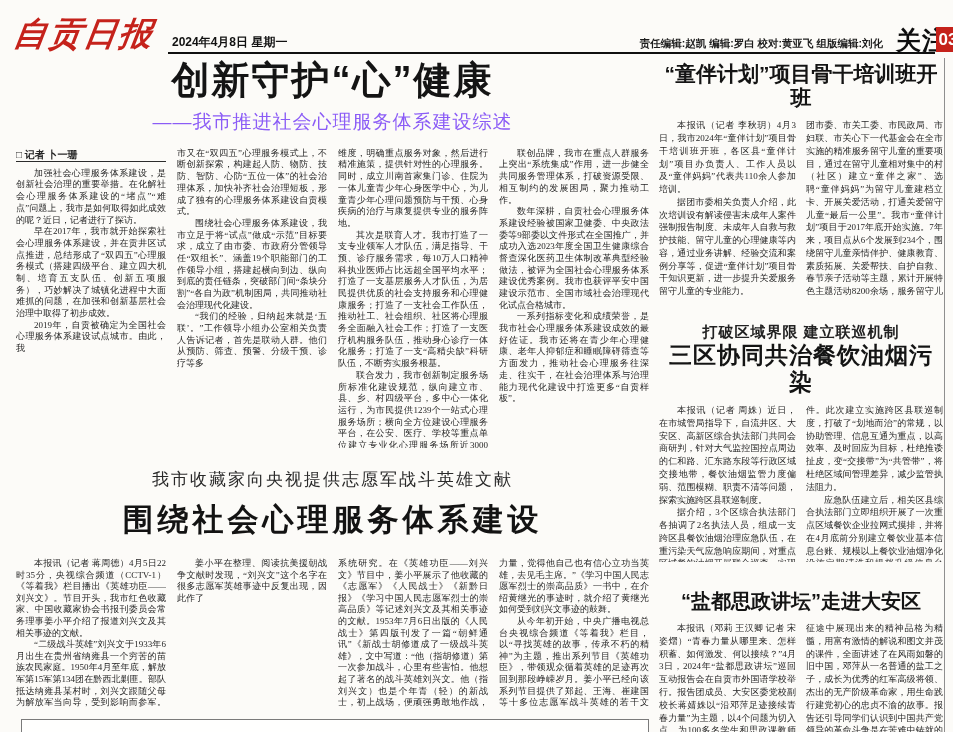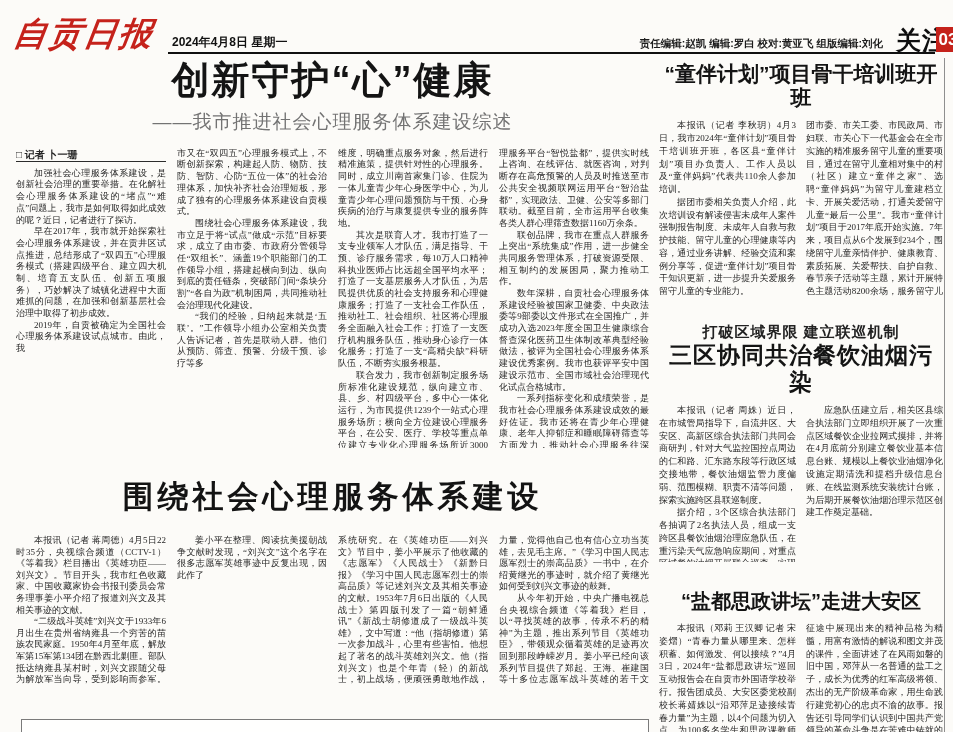--- a/index.html
+++ b/index.html
@@ -25,21 +25,21 @@
   
   .jcol { text-align:justify; color:#262626; }
   .jcol p { text-indent:2em; }
   .jcol p.cont { text-indent:0; }
 
   
   .main-article { position:absolute; left:16px; top:60px; width:633px; }
   .main-headline { text-align:center; font-family:"Liberation Sans",sans-serif; font-weight:bold;
     font-size:38px; line-height:1.1; color:#141414; letter-spacing:2px; }
   .main-subtitle { text-align:center; font-family:"Liberation Sans",sans-serif; font-size:19px;
-    color:#737373; margin-top:7px; letter-spacing:1px; }
+    color:#8b5cf6; margin-top:7px; letter-spacing:1px; }
   .main-cols { display:flex; gap:11px; margin-top:13px; height:300px; overflow:hidden; }
   .main-cols .jcol { flex:1 1 0; font-size:9px; line-height:1.30; }
   .byline { font-weight:bold; font-size:10px; font-family:"Liberation Sans",sans-serif;
     margin-bottom:6px; border-bottom:1px solid #2c2c2c; }
 
   
   .side { position:absolute; left:659px; top:60px; width:284px; }
   .side-headline { text-align:center; font-family:"Liberation Sans",sans-serif; font-weight:bold;
     color:#141414; line-height:1.15; }
   .side-kicker { text-align:center; font-family:"Liberation Sans",sans-serif; font-weight:bold;
@@ -99,21 +99,20 @@
           <p class="cont">市又在“双四五”心理服务模式上，不断创新探索，构建起人防、物防、技防、智防、心防“五位一体”的社会治理体系，加快补齐社会治理短板，形成了独有的心理服务体系建设自贡模式。</p>
           <p>围绕社会心理服务体系建设，我市立足于将“试点”做成“示范”目标要求，成立了由市委、市政府分管领导任“双组长”、涵盖19个职能部门的工作领导小组，搭建起横向到边、纵向到底的责任链条，突破部门间“条块分割”“各自为政”机制困局，共同推动社会治理现代化建设。</p>
           <p>“我们的经验，归纳起来就是‘五联’。”工作领导小组办公室相关负责人告诉记者，首先是联动人群。他们从预防、筛查、预警、分级干预、诊疗等多</p>
         </div>
       <div class="jcol">
           <p class="cont">维度，明确重点服务对象，然后进行精准施策，提供针对性的心理服务。同时，成立川南首家集门诊、住院为一体儿童青少年心身医学中心，为儿童青少年心理问题预防与干预、心身疾病的治疗与康复提供专业的服务阵地。</p>
           <p>其次是联育人才。我市打造了一支专业领军人才队伍，满足指导、干预、诊疗服务需求，每10万人口精神科执业医师占比远超全国平均水平；打造了一支基层服务人才队伍，为居民提供优质的社会支持服务和心理健康服务；打造了一支社会工作队伍，推动社工、社会组织、社区将心理服务全面融入社会工作；打造了一支医疗机构服务队伍，推动身心诊疗一体化服务；打造了一支“高精尖缺”科研队伍，不断夯实服务根基。</p>
           <p>联合发力，我市创新制定服务场所标准化建设规范，纵向建立市、县、乡、村四级平台，多中心一体化运行，为市民提供1239个一站式心理服务场所；横向全方位建设心理服务平台，在公安、医疗、学校等重点单位建立专业化心理服务场所近3000个，实现服务“网络”全覆盖。</p>
         </div>
       <div class="jcol">
-          <p class="cont">理服务平台“智悦盐都”，提供实时线上咨询、在线评估、就医咨询，对判断存在高危预警的人员及时推送至市公共安全视频联网运用平台“智治盐都”，实现政法、卫健、公安等多部门联动。截至目前，全市运用平台收集各类人群心理筛查数据1160万余条。</p>
           <p>联创品牌，我市在重点人群服务上突出“系统集成”作用，进一步健全共同服务管理体系，打破资源受限、相互制约的发展困局，聚力推动工作。</p>
           <p>数年深耕，自贡社会心理服务体系建设经验被国家卫健委、中央政法委等9部委以文件形式在全国推广，并成功入选2023年度全国卫生健康综合督查深化医药卫生体制改革典型经验做法，被评为全国社会心理服务体系建设优秀案例。我市也获评平安中国建设示范市、全国市域社会治理现代化试点合格城市。</p>
           <p>一系列指标变化和成绩荣誉，是我市社会心理服务体系建设成效的最好佐证。我市还将在青少年心理健康、老年人抑郁症和睡眠障碍筛查等方面发力，推动社会心理服务往深走、往实干，在社会治理体系与治理能力现代化建设中打造更多“自贡样板”。</p>
         </div>
     </div>
   </article>
 
   <section class="side">
     <article>
       <h2 class="side-headline h-a">“童伴计划”项目骨干培训班开班</h2>
@@ -131,39 +130,41 @@
 
     <article>
       <div class="side-kicker k-b">打破区域界限 建立联巡机制</div>
       <h2 class="side-headline h-b">三区协同共治餐饮油烟污染</h2>
       <div class="side-cols cols-b">
         <div class="jcol">
             <p>本报讯（记者 周姝）近日，在市城管局指导下，自流井区、大安区、高新区综合执法部门共同会商研判，针对大气监控国控点周边的仁和路、汇东路东段等行政区域交接地带，餐饮油烟监管力度偏弱、范围模糊、职责不清等问题，探索实施跨区县联巡制度。</p>
             <p>据介绍，3个区综合执法部门各抽调了2名执法人员，组成一支跨区县餐饮油烟治理应急队伍，在重污染天气应急响应期间，对重点区域餐饮油烟开展联合巡查，实现力量互补、信息互通，及时处置大气污染突发事</p>
           </div>
         <div class="jcol">
+            <p class="cont">件。此次建立实施跨区县联巡制度，打破了“划地而治”的常规，以协助管理、信息互通为重点，以高效率、及时回应为目标，杜绝推诿扯皮，变“交接带”为“共管带”，将杜绝区域间管理差异，减少监管执法阻力。</p>
             <p>应急队伍建立后，相关区县综合执法部门立即组织开展了一次重点区域餐饮企业拉网式摸排，并将在4月底前分别建立餐饮业基本信息台账、规模以上餐饮业油烟净化设施定期清洗和提档升级信息台账、在线监测系统安装统计台账，为后期开展餐饮油烟治理示范区创建工作奠定基础。</p>
           </div>
       </div>
     </article>
 
     <article>
       <h2 class="side-headline h-c">“盐都思政讲坛”走进大安区</h2>
       <div class="side-cols cols-c">
         <div class="jcol">
             <p>本报讯（邓莉 王汉卿 记者 宋姿熠）“青春力量从哪里来、怎样积蓄、如何激发、何以接续？”4月3日，2024年“盐都思政讲坛”巡回互动报告会在自贡市外国语学校举行。报告团成员、大安区委党校副校长蒋婧姝以“沿邓萍足迹接续青春力量”为主题，以4个问题为切入点，为100多名学生和思政课教师代表带来了一场精彩的宣讲报告。</p>
           </div>
         <div class="jcol">
             <p class="cont">征途中展现出来的精神品格为精髓，用富有激情的解说和图文并茂的课件，全面讲述了在风雨如磐的旧中国，邓萍从一名普通的盐工之子，成长为优秀的红军高级将领、杰出的无产阶级革命家，用生命践行建党初心的忠贞不渝的故事。报告还引导同学们认识到中国共产党领导的革命斗争是在苦难中铸就的辉煌，勉励同学们珍惜当下美好光阴，学好知识、练就本领，在青春的赛道上奋力奔跑，用青春的力量实现民族复兴的中国梦，用青春的奋斗创造出一个更加美好、更加强大的中国。</p>
           </div>
       </div>
     </article>
   </section>
 
   <article class="hero">
+    <div class="hero-kicker">我市收藏家向央视提供志愿军战斗英雄文献</div>
     <h1 class="hero-headline">围绕社会心理服务体系建设</h1>
     <div class="hero-cols">
       <div class="jcol">
           <p>本报讯（记者 蒋周德）4月5日22时35分，央视综合频道（CCTV-1）《等着我》栏目播出《英雄功臣——刘兴文》。节目开头，我市红色收藏家、中国收藏家协会书报刊委员会常务理事姜小平介绍了报道刘兴文及其相关事迹的文献。</p>
           <p>“二级战斗英雄”刘兴文于1933年6月出生在贵州省纳雍县一个穷苦的苗族农民家庭。1950年4月至年底，解放军第15军第134团在黔西北剿匪。部队抵达纳雍县某村时，刘兴文跟随父母为解放军当向导，受到影响而参军。剿匪</p>
         </div>
       <div class="jcol">
           <p>姜小平在整理、阅读抗美援朝战争文献时发现，“刘兴文”这个名字在很多志愿军英雄事迹中反复出现，因此作了</p>
         </div>
       <div class="jcol">

